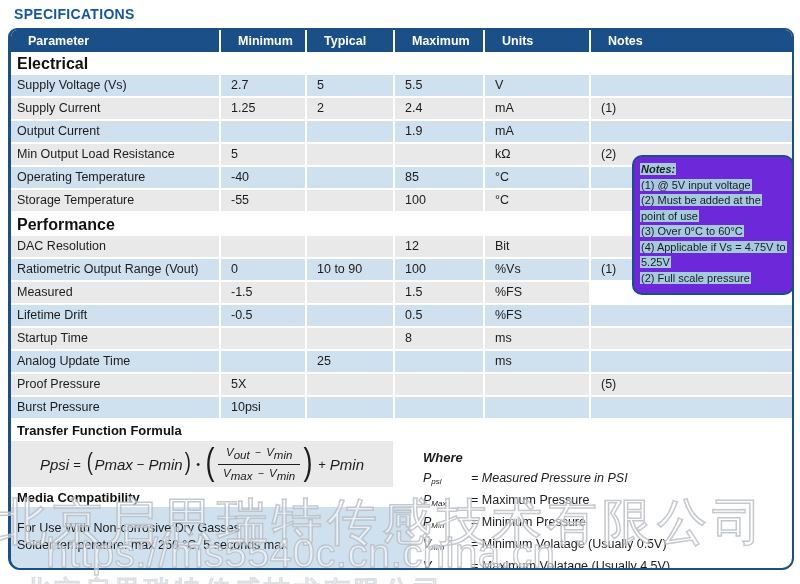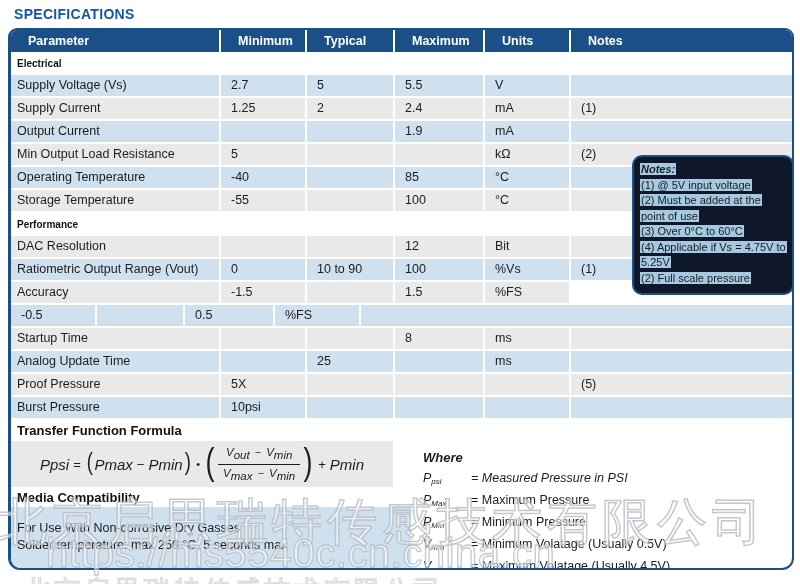--- a/index.html
+++ b/index.html
@@ -22,26 +22,26 @@
   .header-row { display:flex; height:22px; background:#1a4f88; }
   .hcell {
     color:#fff; font-weight:bold; font-size:12.5px; line-height:22px;
     padding-left:17px; border-right:2px solid #fff;
   }
   .hcell.c-notes { border-right:none; }
   .c-param { width:210px; padding-left:17px; }
   .c-min   { width:86px; }
   .c-typ   { width:88px; }
   .c-max   { width:90px; }
-  .c-units { width:86px; }
+  .c-units { width:106px; }
   .c-notes { flex:1; }
   
   .section-row {
     height:22px; line-height:23px; margin-bottom:1px; background:#fff;
-    font-weight:bold; font-size:10px; color:#111; padding-left:6px;
+    font-weight:bold; font-size:16px; color:#111; padding-left:6px;
   }
   .t-row { display:flex; height:21px; margin-bottom:2px; }
   .t-row.shade-blue .tcell { background:#cfe0ee; }
   .t-row.shade-gray .tcell { background:#e9e9e9; }
   .tcell {
     font-size:12.5px; line-height:21px; padding-left:10px;
     border-right:2px solid #fff; overflow:hidden; white-space:nowrap;
   }
   .tcell.c-param { padding-left:6px; }
   .tcell.c-notes { border-right:none; }
@@ -81,21 +81,21 @@
     position:absolute; left:412px; top:420px; width:365px; background:transparent;
   }
   .where-title { font-weight:bold; font-style:italic; font-size:13px; margin-bottom:4px; }
   .where-row { display:flex; font-size:12.5px; line-height:18px; }
   .where-term { width:48px; font-style:italic; }
   .where-term sub { font-size:8px; font-style:italic; vertical-align:-2px; }
   .where-def.italic { font-style:italic; }
   
   .notes-box {
     position:absolute; left:621px; top:125px; width:162px; min-height:140px;
-    background:#0f172a; border:2px solid #1a4f88; border-radius:10px;
+    background:#6d28d9; border:2px solid #1a4f88; border-radius:10px;
     padding:5px 6px; z-index:5;
   }
   .notes-title { font-size:11px; font-weight:bold; font-style:italic; line-height:15.5px; }
   .note-item { font-size:11px; line-height:15.5px; }
   .hl {
     background:#a6c9e2;
     -webkit-box-decoration-break:clone; box-decoration-break:clone;
     padding:0 1px;
   }
   
@@ -187,27 +187,28 @@
         </div>
         <div class="t-row shade-blue">
           <div class="tcell c-param">Ratiometric Output Range (Vout)</div>
           <div class="tcell c-min">0</div>
           <div class="tcell c-typ">10 to 90</div>
           <div class="tcell c-max">100</div>
           <div class="tcell c-units">%Vs</div>
           <div class="tcell c-notes">(1)</div>
         </div>
         <div class="t-row shade-gray">
-          <div class="tcell c-param">Accuracy</div>
+          <div class="tcell c-param">Measured</div>
           <div class="tcell c-min">-1.5</div>
           <div class="tcell c-typ"></div>
           <div class="tcell c-max">1.5</div>
           <div class="tcell c-units">%FS</div>
         </div>
         <div class="t-row shade-blue">
+          <div class="tcell c-param">Lifetime Drift</div>
           <div class="tcell c-min">-0.5</div>
           <div class="tcell c-typ"></div>
           <div class="tcell c-max">0.5</div>
           <div class="tcell c-units">%FS</div>
           <div class="tcell c-notes"></div>
         </div>
         <div class="t-row shade-gray">
           <div class="tcell c-param">Startup Time</div>
           <div class="tcell c-min"></div>
           <div class="tcell c-typ"></div>

